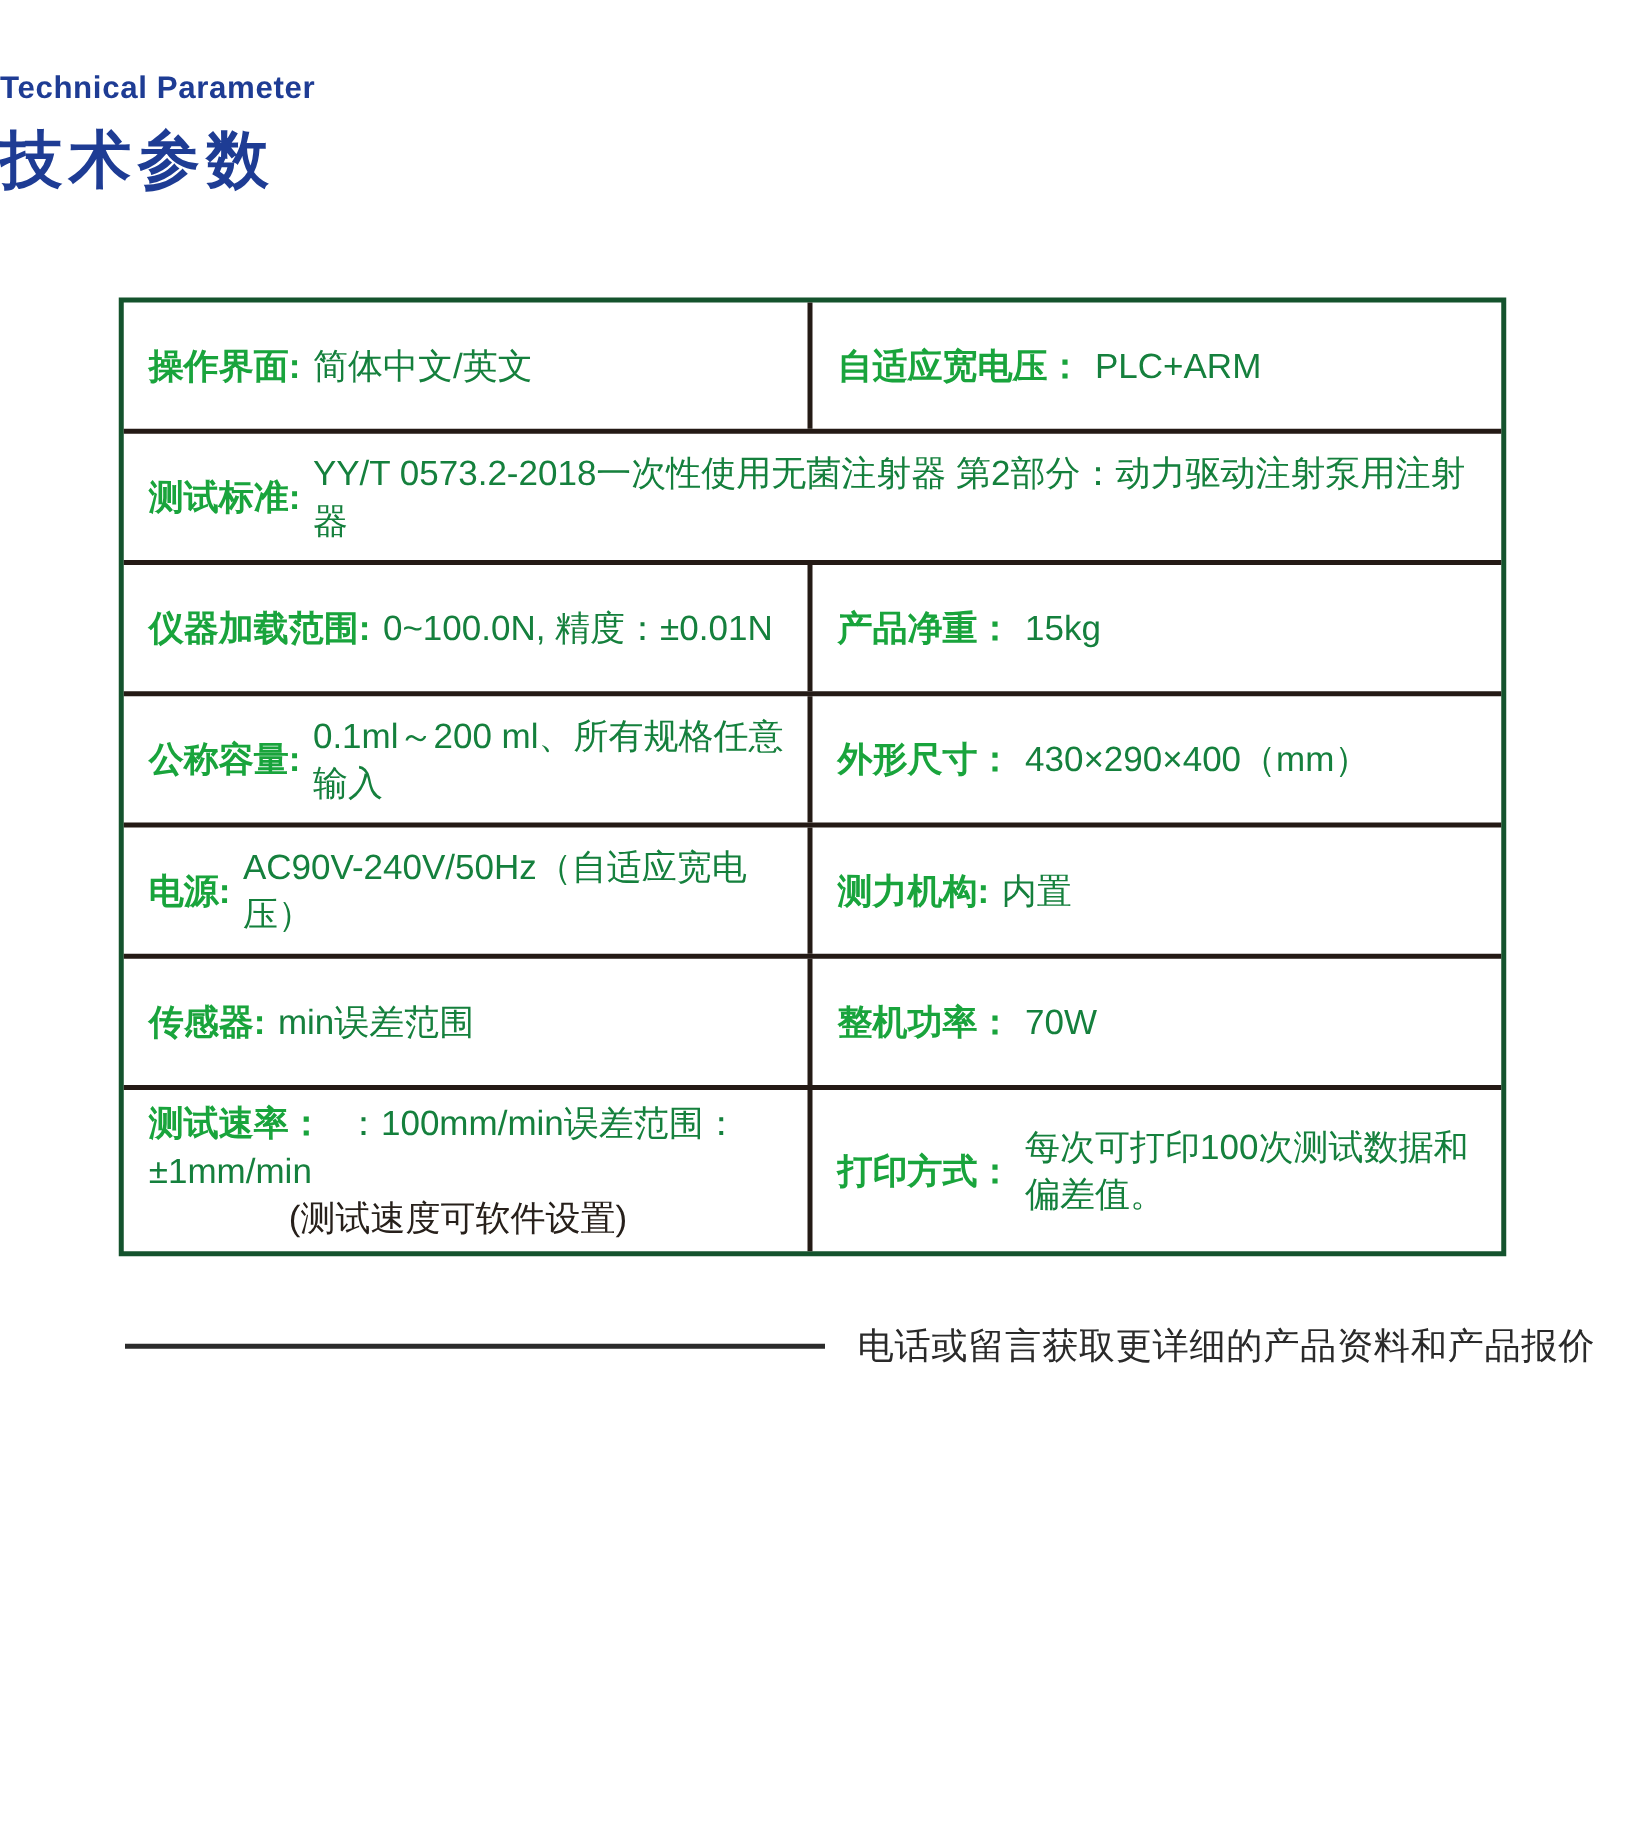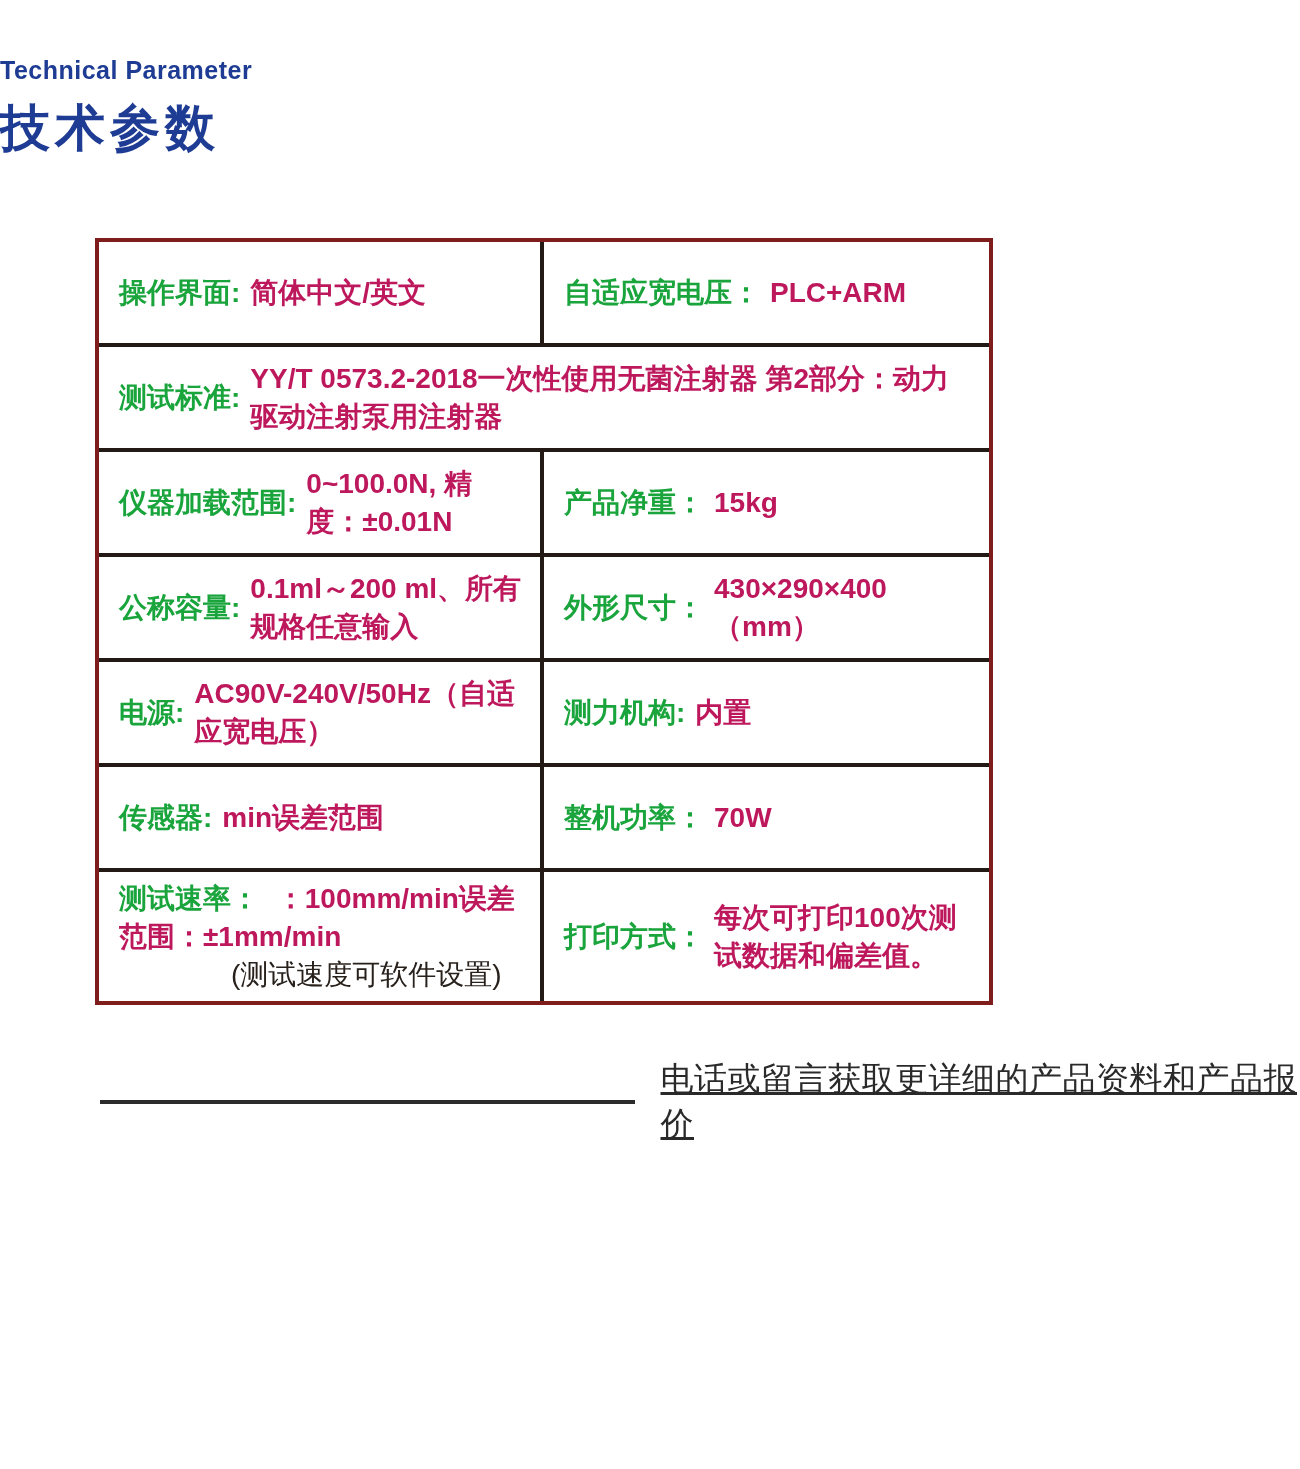--- a/index.html
+++ b/index.html
@@ -20,22 +20,22 @@
   }
   .title {
     margin: 10px 0 0 0;
     color: #1e3c94;
     font-size: 50px;
     font-weight: 900;
     letter-spacing: 5px;
   }
   .spec-table {
     margin: 76px 0 0 95px;
-    width: 898px;
-    border: 4px solid #7f1d1d;
+    width: 1110px;
+    border: 4px solid #14532d;
     box-sizing: border-box;
     background: #ffffff;
   }
   .row { display: flex; border-top: 4px solid #241a15; }
   .row:first-child { border-top: none; }
   .cell {
     min-height: 101px;
     display: flex;
     align-items: center;
     padding: 8px 14px 8px 20px;
@@ -45,44 +45,43 @@
   }
   .cell.half { width: 50%; }
   .cell.left { border-right: 4px solid #241a15; }
   .cell.full { width: 100%; }
   .label {
     color: #19a43c;
     font-weight: 700;
     white-space: nowrap;
     margin-right: 10px;
   }
-  .value { color: #be185d; font-weight: 700; }
+  .value { color: #15803d; font-weight: 400; }
   .stacked { display: flex; flex-direction: column; }
   .note {
     color: #27201b;
     font-weight: 500;
     margin-left: 112px;
   }
   .footer {
     display: flex;
     align-items: center;
     margin: 52px 0 0 100px;
   }
   .footer-line {
     width: 560px;
     height: 0;
     border-top: 4px solid #2b2b2b;
     margin-right: 26px;
   }
   .footer-text {
     color: #2a2a2a;
-    font-size: 33px;
+    font-size: 29px;
     font-weight: 500;
     letter-spacing: 0.5px;
-    text-decoration: underline;
   }
 </style>
 </head>
 <body>
 
 <div class="page">
 
   <header>
     <div class="subtitle">Technical Parameter</div>
     <h1 class="title">技术参数</h1>

